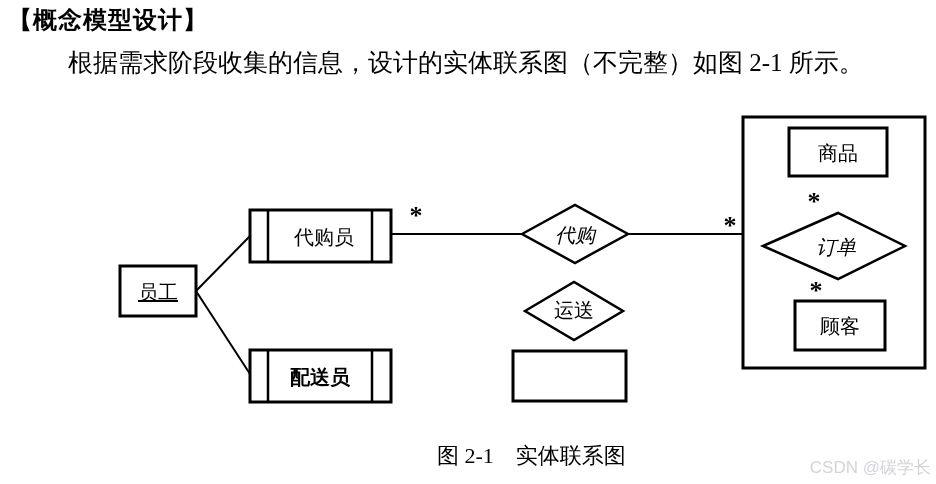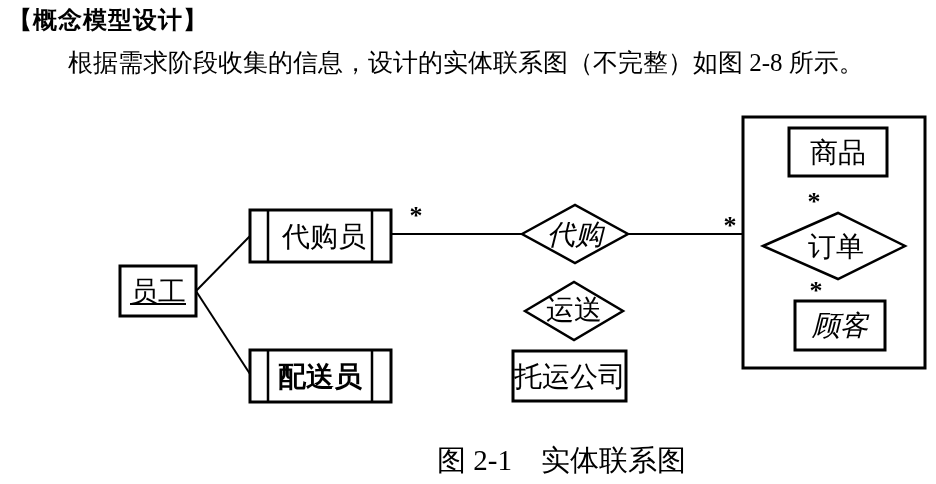--- a/index.html
+++ b/index.html
@@ -19,50 +19,50 @@
   }
   .intro{
     position:absolute;left:68px;top:46px;
     font-size:25px;
     white-space:nowrap;
   }
   .diagram-svg{position:absolute;left:0;top:0;}
   .lbl{
     position:absolute;
     transform:translate(-50%,-50%);
-    font-size:28px;
+    font-size:20px;
     white-space:nowrap;
     line-height:1;
   }
   .star{
     position:absolute;
     transform:translate(-50%,-50%);
     font-size:26px;
     font-weight:bold;
     line-height:1;
   }
   .caption{
     position:absolute;left:437px;top:441px;
-    font-size:29px;
+    font-size:22px;
     white-space:nowrap;
   }
   .watermark{
     position:absolute;right:5px;top:456px;
     font-family:"Liberation Sans", sans-serif;
     font-size:17px;
     white-space:nowrap;
   }
 </style>
 </head>
 <body>
 
 <div class="page">
 
   <div class="title">【概念模型设计】</div>
-  <div class="intro">根据需求阶段收集的信息，设计的实体联系图（不完整）如图 2-8 所示。</div>
+  <div class="intro">根据需求阶段收集的信息，设计的实体联系图（不完整）如图 2-1 所示。</div>
 
   <svg class="diagram-svg" width="936" height="484" viewBox="0 0 936 484">
 
     <line x1="196" y1="291" x2="250" y2="236" stroke="#000" stroke-width="2"></line>
     <line x1="196" y1="291" x2="250" y2="374" stroke="#000" stroke-width="2"></line>
     <line x1="391" y1="234" x2="524" y2="234" stroke="#000" stroke-width="2"></line>
     <line x1="626" y1="234" x2="743" y2="234" stroke="#000" stroke-width="2"></line>
     <line x1="838" y1="176" x2="838" y2="215" stroke="#000" stroke-width="2"></line>
     <line x1="838" y1="277" x2="838" y2="302" stroke="#000" stroke-width="2"></line>
 
@@ -89,25 +89,25 @@
     <polygon points="763,246 838,213 905,246 838,279" fill="#ffffff" stroke="#000" stroke-width="2.5"></polygon>
 
     <rect x="795" y="301" width="90" height="49" fill="#ffffff" stroke="#000" stroke-width="3"></rect>
   </svg>
 
   <div class="lbl" style="left:158px;top:292px;text-decoration:underline;">员工</div>
   <div class="lbl" style="left:324px;top:237px;">代购员</div>
   <div class="lbl" style="left:320px;top:377px;font-weight:bold;">配送员</div>
   <div class="lbl" style="left:575px;top:235px;font-style:italic;">代购</div>
   <div class="lbl" style="left:574px;top:312px;font-family:Liberation Mono, monospace;">运送</div>
-  <div class="lbl" style="left:570px;top:377px;">托运公司</div>
   <div class="lbl" style="left:838px;top:153px;">商品</div>
-  <div class="lbl" style="left:836px;top:247px;">订单</div>
-  <div class="lbl" style="left:840px;top:326px;font-style:italic;">顾客</div>
+  <div class="lbl" style="left:836px;top:247px;font-style:italic;">订单</div>
+  <div class="lbl" style="left:840px;top:326px;">顾客</div>
 
   <div class="star" style="left:416px;top:216px;">*</div>
   <div class="star" style="left:730px;top:226px;">*</div>
   <div class="star" style="left:814px;top:202px;">*</div>
   <div class="star" style="left:816px;top:291px;">*</div>
 
   <div class="caption">图 2-1　实体联系图</div>
 
+  <div class="watermark" style="color: rgb(211, 211, 219);">CSDN @碳学长</div>
 </div>
 
 </body></html>

